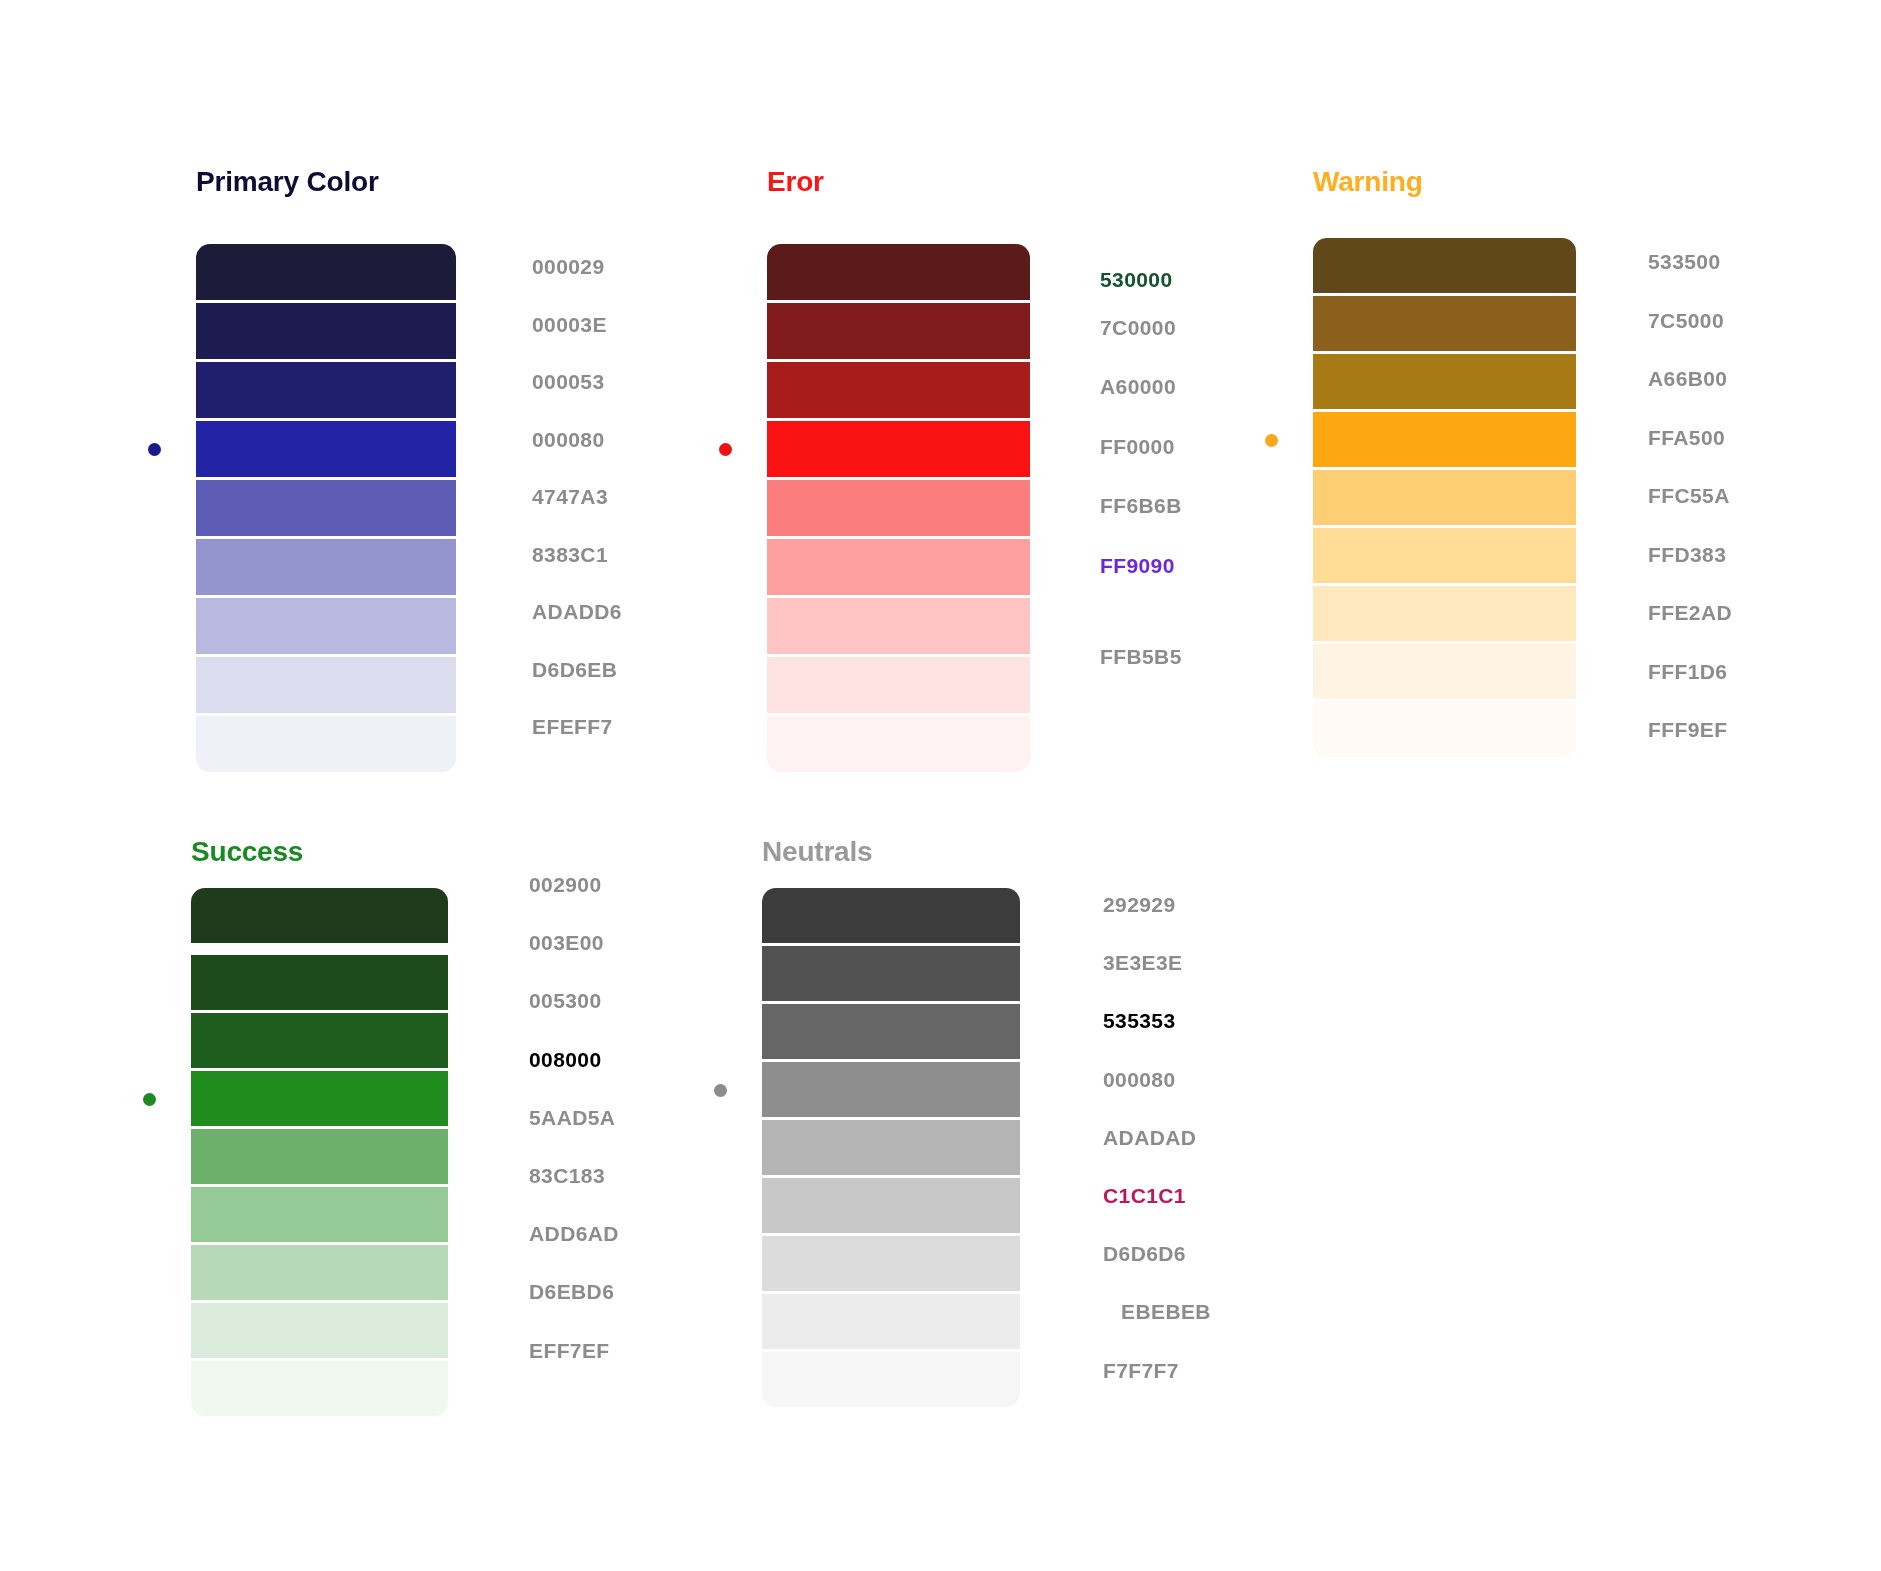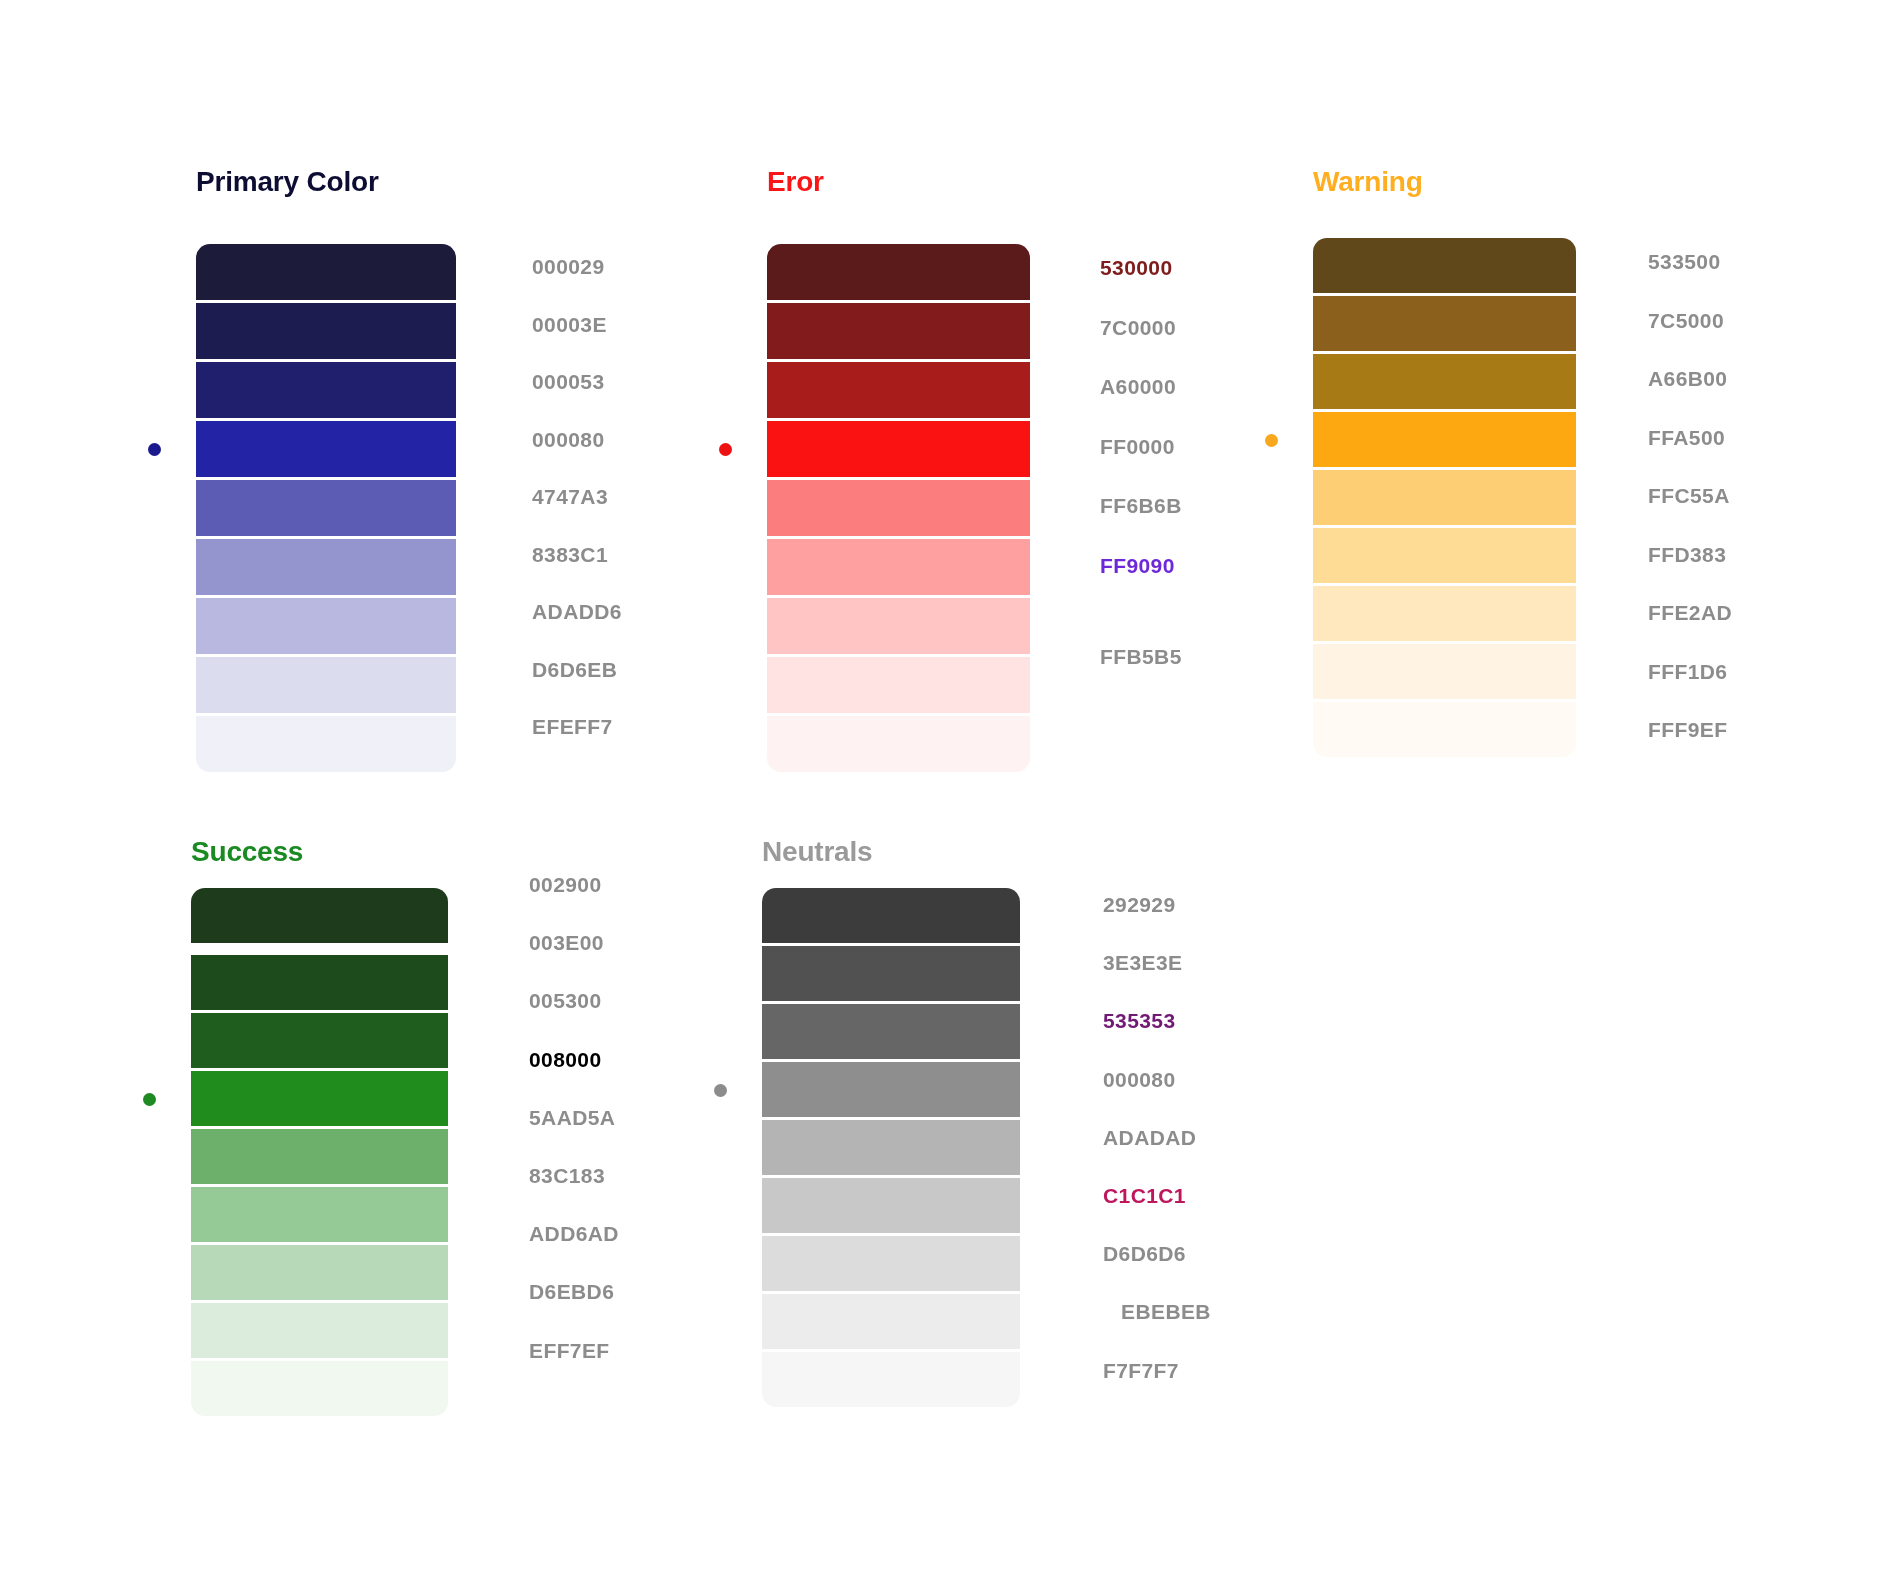--- a/index.html
+++ b/index.html
@@ -99,21 +99,21 @@
       <div class="swatch" style="height: 56px; background: rgb(130, 28, 28); margin-top: 3px;"></div>
       <div class="swatch" style="height: 56px; background: rgb(168, 28, 28); margin-top: 3px;"></div>
       <div class="swatch" style="height: 56px; background: rgb(250, 17, 17); margin-top: 3px;"></div>
       <div class="swatch" style="height: 56px; background: rgb(252, 125, 125); margin-top: 3px;"></div>
       <div class="swatch" style="height: 56px; background: rgb(255, 160, 160); margin-top: 3px;"></div>
       <div class="swatch" style="height: 56px; background: rgb(255, 196, 196); margin-top: 3px;"></div>
       <div class="swatch" style="height: 56px; background: rgb(255, 227, 227); margin-top: 3px;"></div>
       <div class="swatch" style="height: 56px; background: rgb(255, 242, 242); margin-top: 3px;"></div>
     </div>
     <div class="base-dot" style="background: rgb(238, 17, 17); left: 719px; top: 443px;"></div>
-    <div class="swatch-label" style="position: absolute; left: 1100px; top: 256px; height: 24px; color: #7f1d1d;">530000</div>
+    <div class="swatch-label" style="position: absolute; left: 1100px; top: 268px; height: 24px; color: #14532d;">530000</div>
     <div class="swatch-label" style="position: absolute; left: 1100px; top: 315.5px; height: 24px; color: rgb(140, 140, 140);">7C0000</div>
     <div class="swatch-label" style="position: absolute; left: 1100px; top: 375px; height: 24px; color: rgb(140, 140, 140);">A60000</div>
     <div class="swatch-label" style="position: absolute; left: 1100px; top: 434.5px; height: 24px; color: rgb(140, 140, 140);">FF0000</div>
     <div class="swatch-label" style="position: absolute; left: 1100px; top: 494px; height: 24px; color: rgb(140, 140, 140);">FF6B6B</div>
     <div class="swatch-label" style="position: absolute; left: 1100px; top: 553.5px; height: 24px; color: #6d28d9;">FF9090</div>
     <div class="swatch-label" style="position: absolute; left: 1100px; top: 613px; height: 24px; color: rgb(140, 140, 140); margin-top: 32px;">FFB5B5</div>
     <div class="palette-group" style="left: 1313px; top: 168px;">
       <div class="group-title" style="color: rgb(255, 174, 31);">Warning</div>
     </div>
     <div class="swatch-stack" style="position: absolute; left: 1313px; top: 238px; width: 263px;">
@@ -171,20 +171,20 @@
       <div class="swatch" style="height: 55px; background: rgb(142, 142, 142); margin-top: 3px;"></div>
       <div class="swatch" style="height: 55px; background: rgb(180, 180, 180); margin-top: 3px;"></div>
       <div class="swatch" style="height: 55px; background: rgb(200, 200, 200); margin-top: 3px;"></div>
       <div class="swatch" style="height: 55px; background: rgb(220, 220, 220); margin-top: 3px;"></div>
       <div class="swatch" style="height: 55px; background: rgb(236, 236, 236); margin-top: 3px;"></div>
       <div class="swatch" style="height: 55px; background: rgb(246, 246, 246); margin-top: 3px;"></div>
     </div>
     <div class="base-dot" style="background: rgb(140, 140, 140); left: 714px; top: 1083.5px;"></div>
     <div class="swatch-label" style="position: absolute; left: 1103px; top: 893px; height: 24px; color: rgb(140, 140, 140);">292929</div>
     <div class="swatch-label" style="position: absolute; left: 1103px; top: 951.2px; height: 24px; color: rgb(140, 140, 140);">3E3E3E</div>
-    <div class="swatch-label" style="position: absolute; left: 1103px; top: 1009.4px; height: 24px; color: #701a75;">535353</div>
+    <div class="swatch-label" style="position: absolute; left: 1103px; top: 1009.4px; height: 24px; color: #000000;">535353</div>
     <div class="swatch-label" style="position: absolute; left: 1103px; top: 1067.6px; height: 24px; color: rgb(140, 140, 140);">000080</div>
     <div class="swatch-label" style="position: absolute; left: 1103px; top: 1125.8px; height: 24px; color: rgb(140, 140, 140);">ADADAD</div>
     <div class="swatch-label" style="position: absolute; left: 1103px; top: 1184px; height: 24px; color: #be185d;">C1C1C1</div>
     <div class="swatch-label" style="position: absolute; left: 1103px; top: 1242.2px; height: 24px; color: rgb(140, 140, 140);">D6D6D6</div>
     <div class="swatch-label" style="position: absolute; left: 1121px; top: 1300.4px; height: 24px; color: rgb(140, 140, 140);">EBEBEB</div>
     <div class="swatch-label" style="position: absolute; left: 1103px; top: 1358.6px; height: 24px; color: rgb(140, 140, 140);">F7F7F7</div>
   </div>
 
 </body></html>

